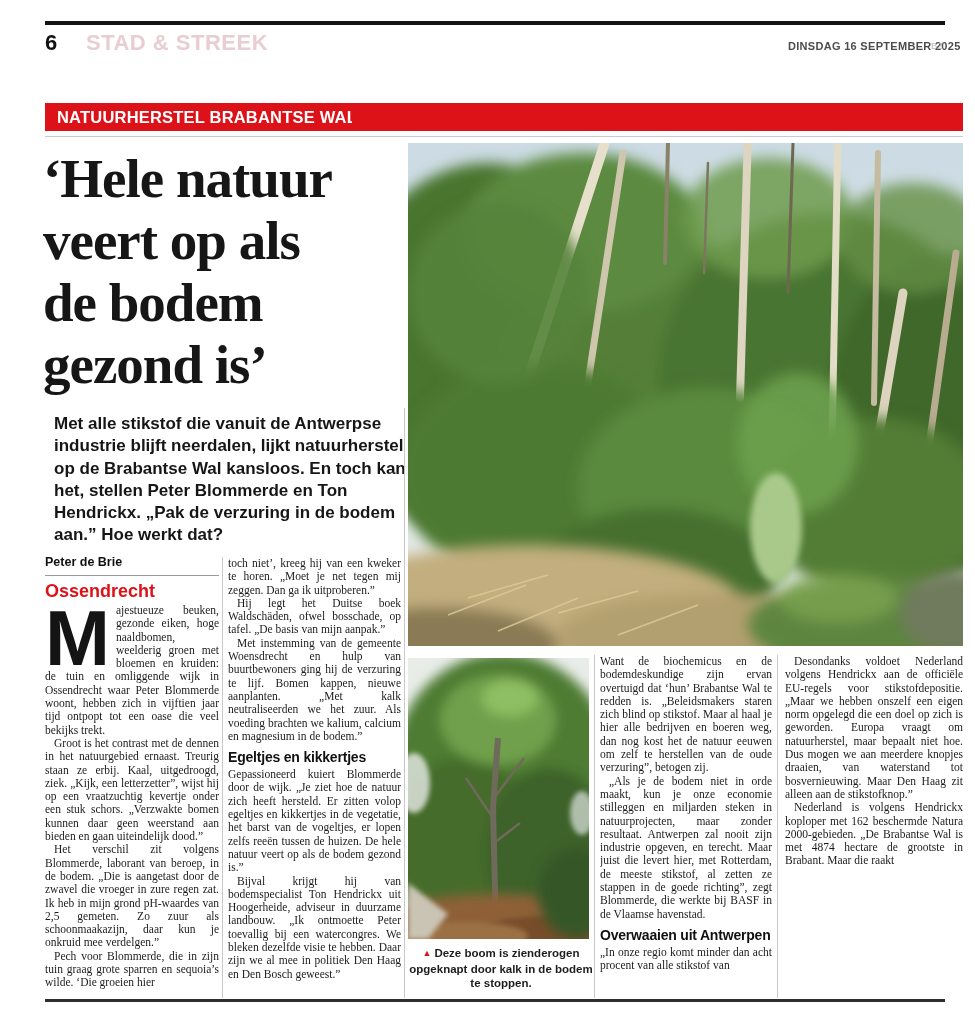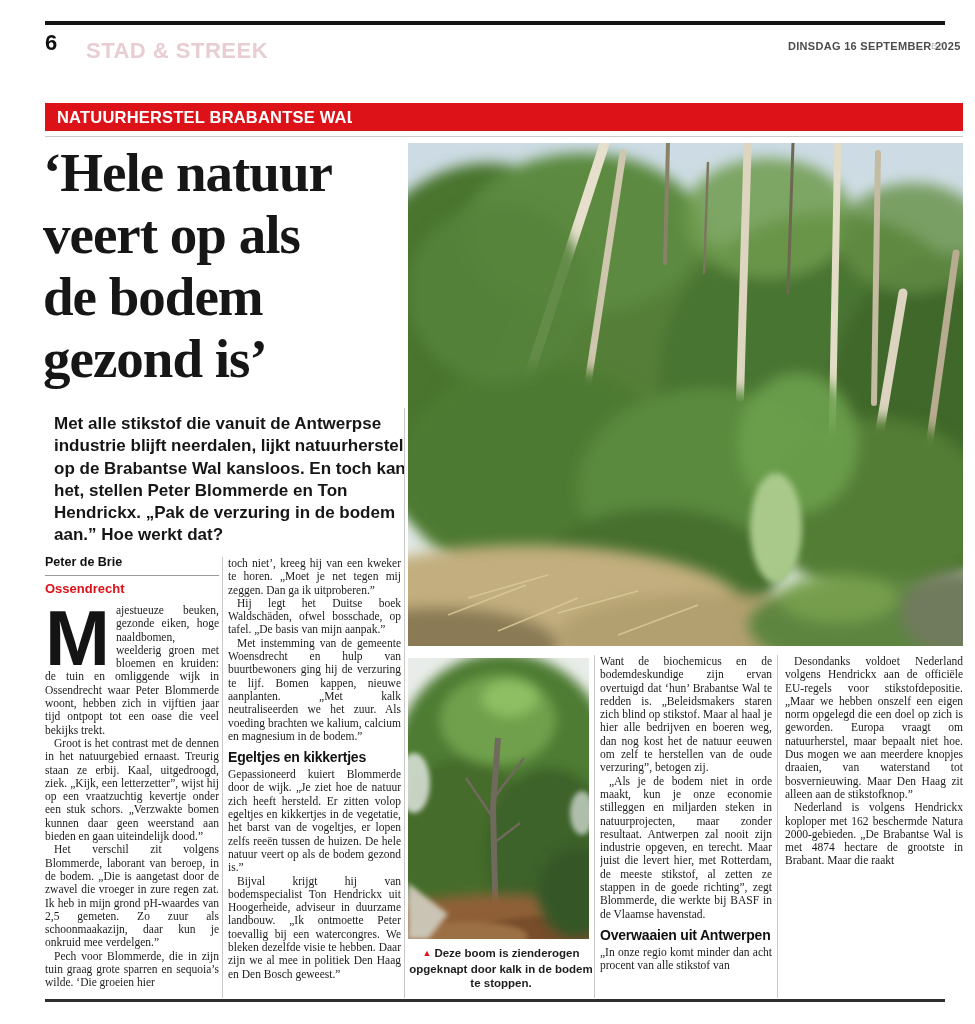--- a/index.html
+++ b/index.html
@@ -4,42 +4,42 @@
 <style>
   html,body{margin:0;padding:0;background:#ffffff;}
   .page{position:relative;width:975px;height:1024px;background:#fff;overflow:hidden;
         font-family:"Liberation Serif",serif;color:#1b1b1b;}
   .rule{position:absolute;background:#141414;}
   .hairline{position:absolute;background:#c9c9c9;}
   
   .pagenum{position:absolute;left:45px;top:30px;font-family:"Liberation Sans",sans-serif;
            font-weight:bold;font-size:22px;color:#111;}
   .section{position:absolute;left:86px;top:30px;font-family:"Liberation Sans",sans-serif;
-           font-weight:bold;font-size:22px;letter-spacing:.5px;color:var(--pink,#e8cdd2);margin-top:8px;}
+           font-weight:bold;font-size:22px;letter-spacing:.5px;color:var(--pink,#e8cdd2);}
   .dateline{position:absolute;left:788px;top:40px;font-family:"Liberation Sans",sans-serif;
             font-weight:bold;font-size:11px;letter-spacing:.3px;color:#4c4c4c;}
   .edition{position:absolute;left:931px;top:40px;font-family:"Liberation Sans",sans-serif;
            font-weight:normal;font-size:9.5px;color:#b8b8b8;}
   
   .kicker{position:absolute;left:45px;top:103px;height:28px;line-height:28px;padding:0 12px;
           background:var(--accent,#dd1118);color:#fff;font-family:"Liberation Sans",sans-serif;
           font-weight:bold;font-size:16.5px;letter-spacing:.2px;white-space:nowrap;}
   .kicker-bar{position:absolute;left:352px;top:103px;width:611px;height:28px;background:var(--accent,#dd1118);}
   
-  .headline{position:absolute;left:43px;top:142px;width:356px;margin:0;font-weight:bold;
+  .headline{position:absolute;left:43px;top:148px;width:356px;margin:0;font-weight:bold;
             font-size:55px;line-height:62px;letter-spacing:-1px;color:#161616;}
   .intro{position:absolute;left:45px;top:404px;width:364px;margin:9px;
          font-family:"Liberation Sans",sans-serif;font-weight:bold;font-size:17px;
          line-height:22.3px;color:#161616;}
   
   .author{position:absolute;left:45px;top:555px;font-family:"Liberation Sans",sans-serif;
           font-weight:bold;font-size:12.5px;color:#111;}
   .byline-rule{position:absolute;left:45px;top:575px;width:174px;height:1px;background:#9a9a9a;}
   .location{position:absolute;left:45px;top:581px;font-family:"Liberation Sans",sans-serif;
-            font-weight:bold;font-size:13px;color:var(--accent,#dd1118);}
+            font-weight:bold;font-size:18px;color:var(--accent,#dd1118);}
   
   .col{position:absolute;font-size:11.5px;line-height:13.3px;text-align:justify;color:#1b1b1b;}
   .col .para{margin:0;text-indent:9px;}
   .col .para.first{text-indent:0;}
   .col .subhead{margin:7px 0 3px;font-family:"Liberation Sans",sans-serif;font-weight:bold;
                 font-size:14px;line-height:15px;letter-spacing:-.2px;color:#111;text-align:left;}
   #col1{left:45px;top:604px;width:174px;height:396px;overflow:hidden;}
   #col2{left:228px;top:557px;width:173px;height:443px;overflow:hidden;}
   #col4{left:600px;top:655px;width:172px;height:345px;overflow:hidden;}
   #col5{left:785px;top:655px;width:178px;height:345px;overflow:hidden;}

